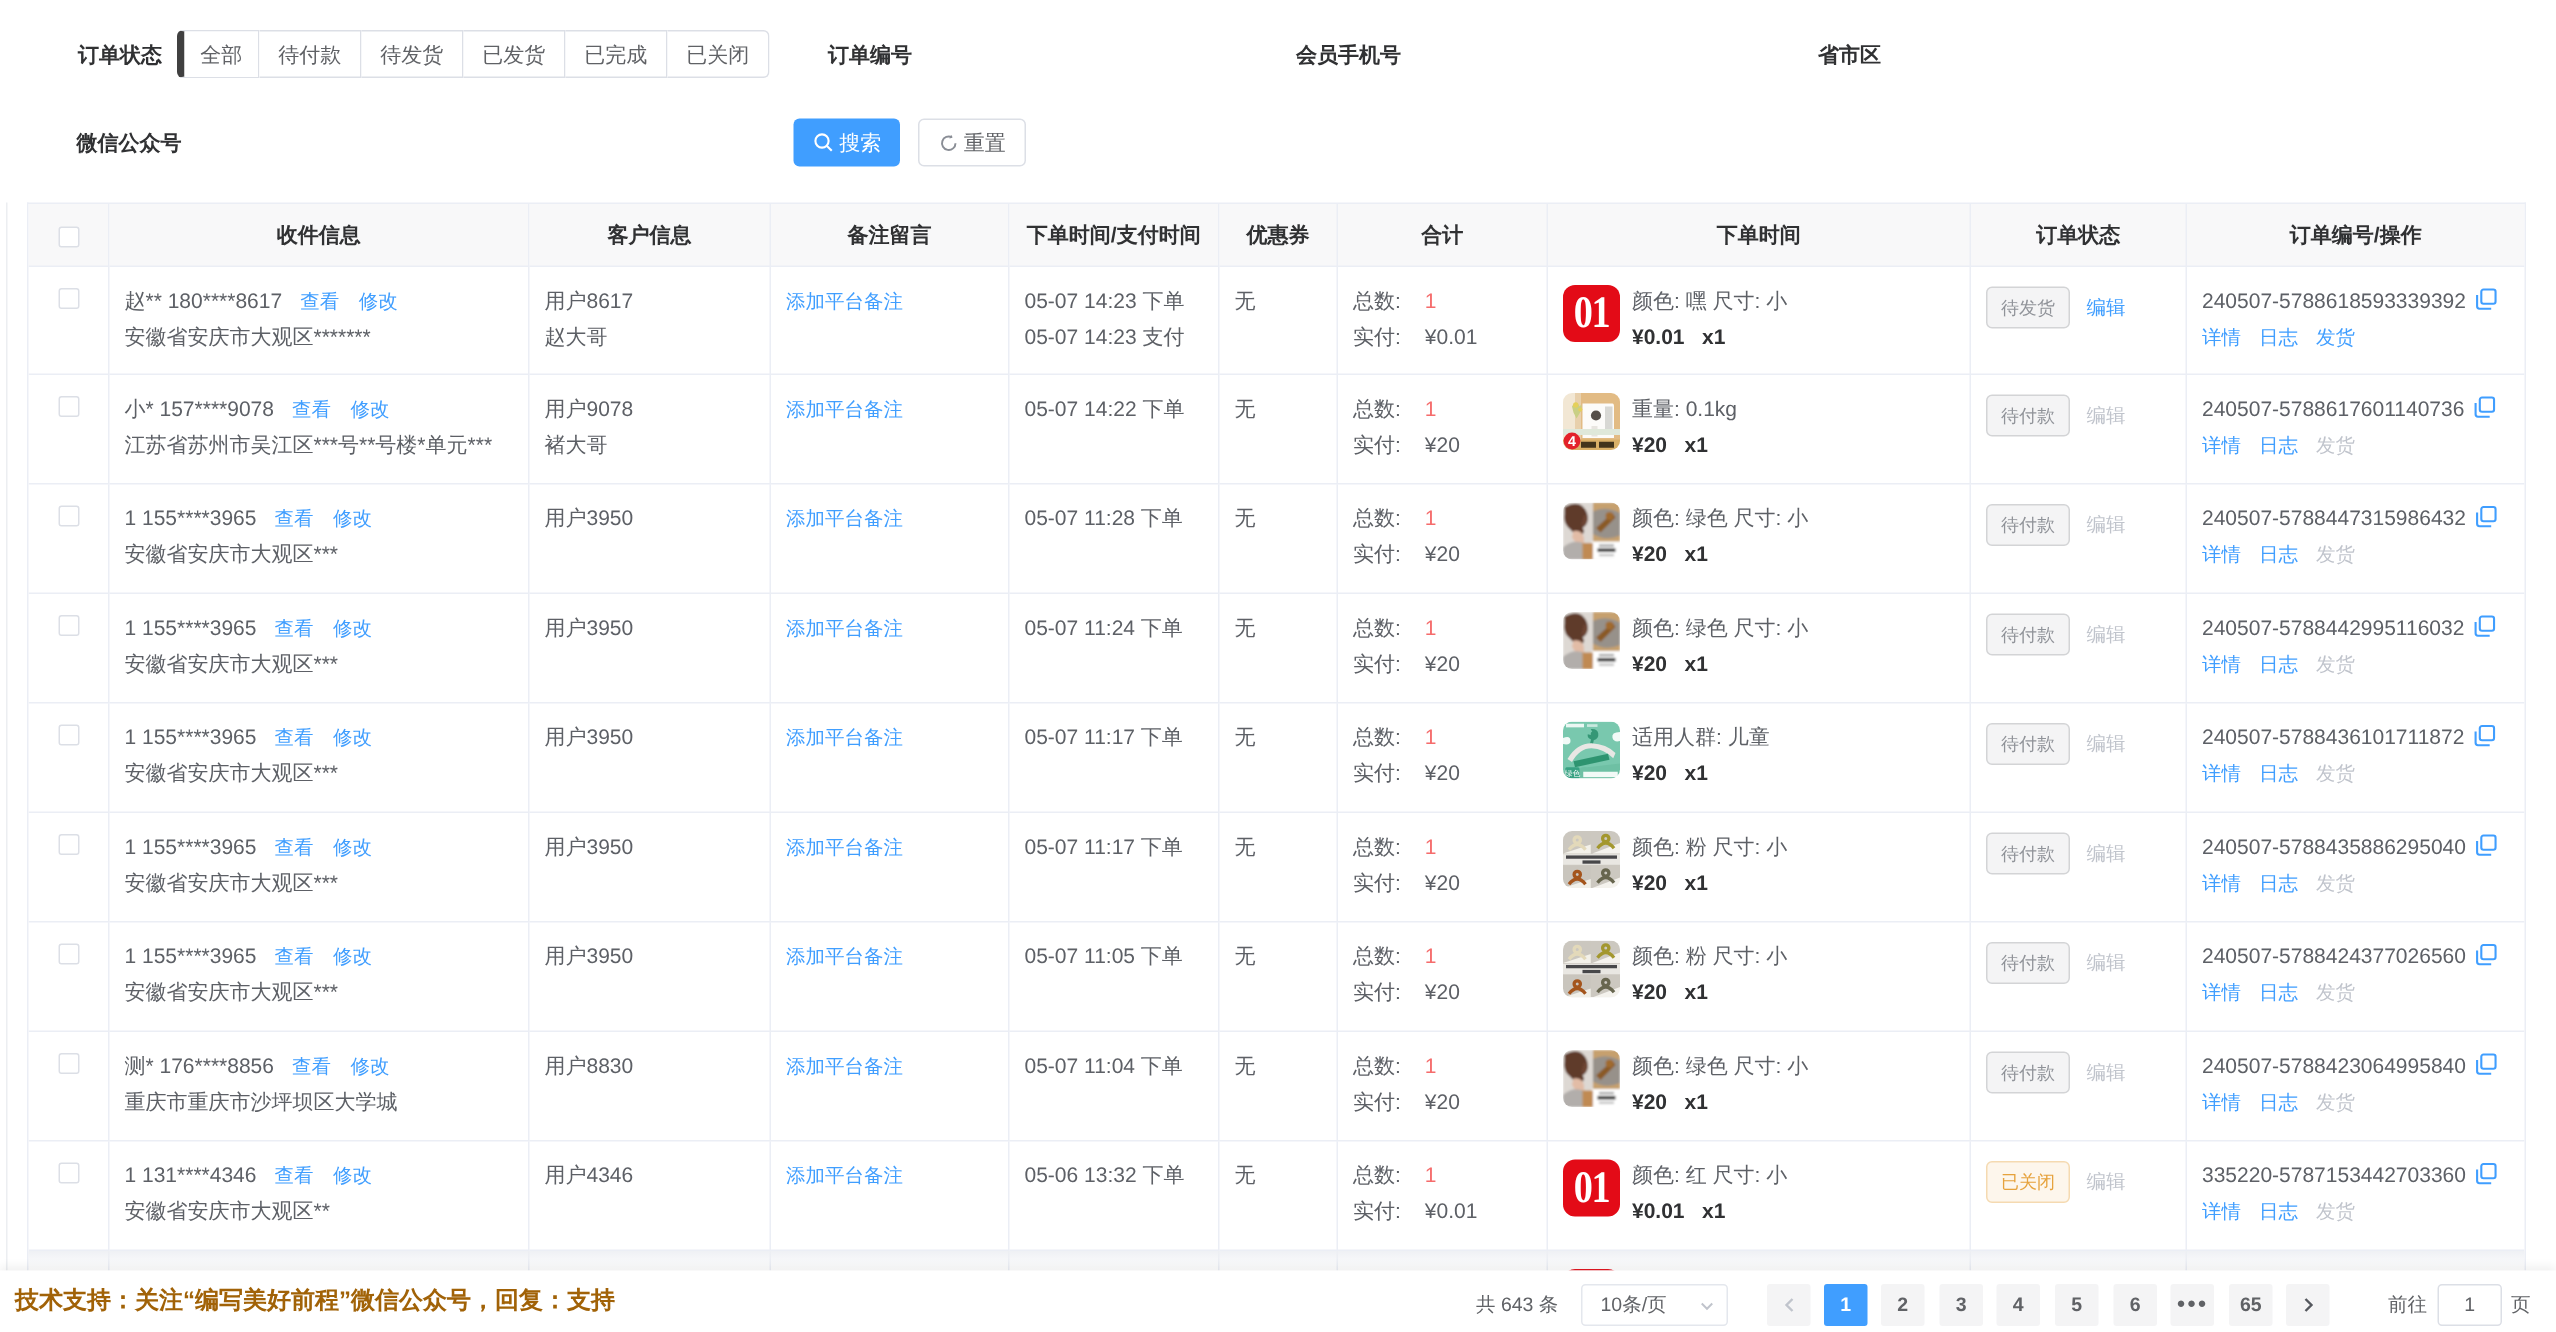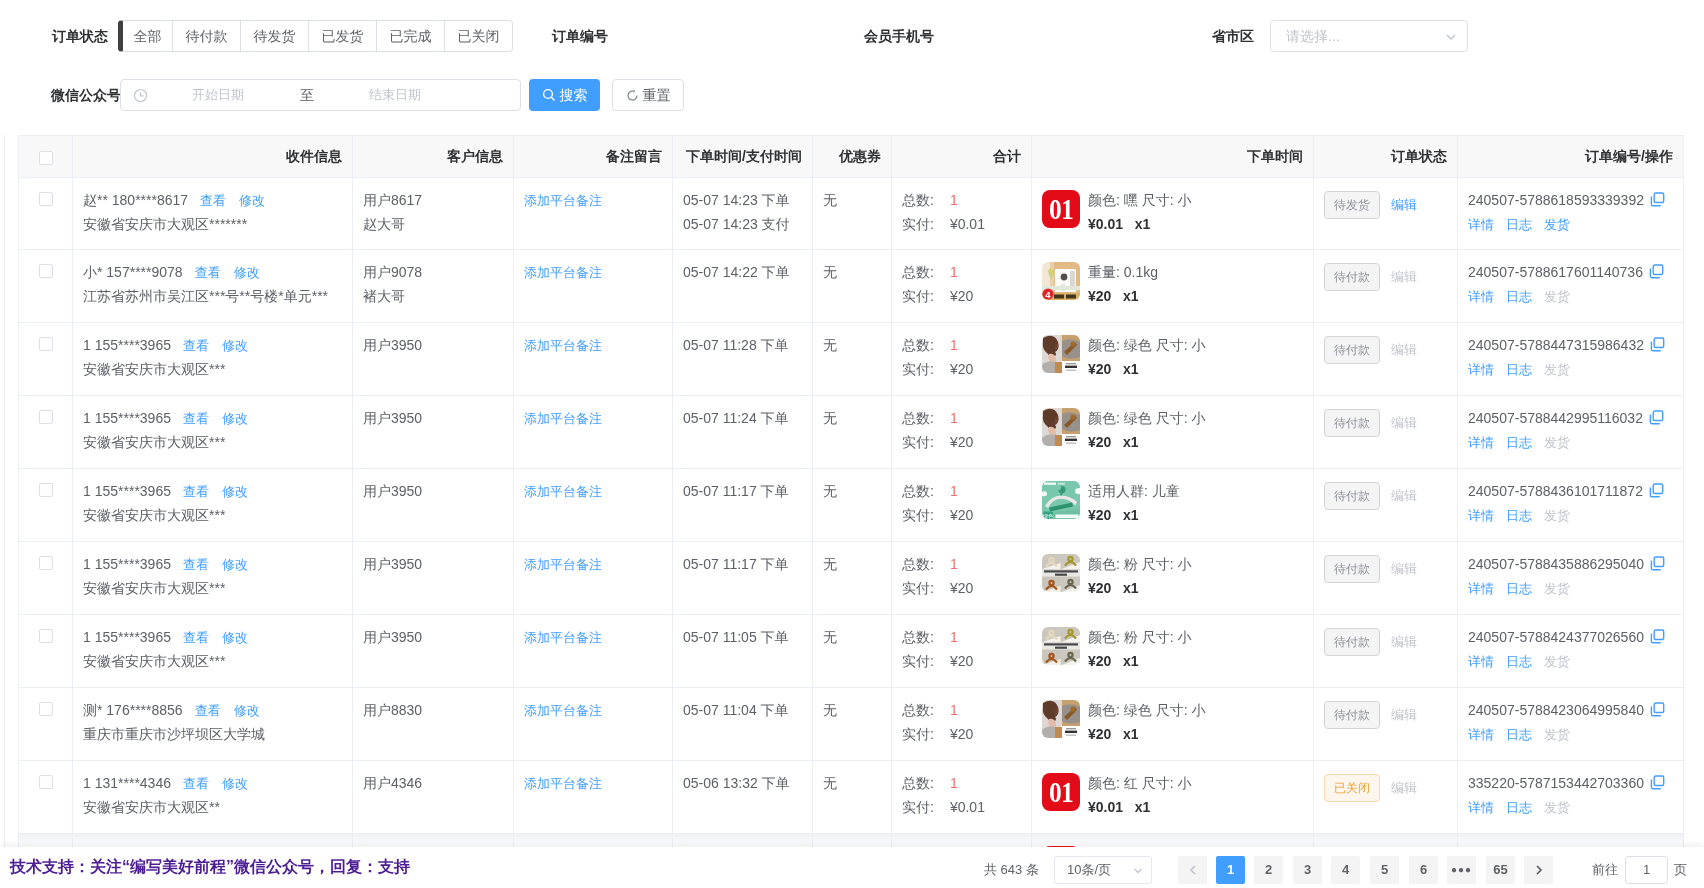--- a/index.html
+++ b/index.html
@@ -11,77 +11,63 @@
 .inp{position:absolute;height:32px;border:1px solid #dcdfe6;border-radius:4px;background:#fff;color:#c0c4cc;font-size:14px;line-height:30px;padding-left:15px}
 .btn-group{position:absolute;left:118px;top:20px;height:32px;display:flex}
 .btn-group .b{height:32px;line-height:30px;width:68px;text-align:center;border:1px solid #dcdfe6;border-left:none;background:#fff;color:#606266;font-size:14px;white-space:nowrap}
 .btn-group .b.w1{width:55px}
 .btn-group .b:first-child{border-left:5px solid #404040;border-radius:4px 0 0 4px}
 .btn-group .b:last-child{border-radius:0 4px 4px 0}
 .red{color:#f56c6c}
 
 #tblwrap{position:absolute;left:18px;top:135px;width:1666px;height:712px;overflow:hidden;border:1px solid #ebeef5;border-bottom:none}
 table{border-collapse:separate;border-spacing:0;table-layout:fixed;width:1664px;font-size:14px;color:#5d6066}
-th{background:#f8f8f9;color:#303133;font-weight:bold;text-align:right;height:42px;padding:0 10px;border-right:1px solid #ebeef5;border-bottom:1px solid #ebeef5;vertical-align:middle}
+th{background:#f8f8f9;color:#303133;font-weight:bold;text-align:center;height:42px;padding:0 10px;border-right:1px solid #ebeef5;border-bottom:1px solid #ebeef5;vertical-align:middle}
 th:last-child{border-right:none}
 td{height:73px;padding:11px 10px 0 10px;border-right:1px solid #ebeef5;border-bottom:1px solid #ebeef5;vertical-align:top;line-height:23.5px}
 td:last-child{border-right:none}
 tr.r1 td{height:72px}
 .cb{display:inline-block;width:14px;height:14px;border:1px solid #dcdfe6;border-radius:2px;background:#fff;vertical-align:middle}
 .cbc{text-align:center;padding-left:0;padding-right:0}
 .lk{font-size:13px;color:#409eff}
 .lkg{font-size:13px;color:#c0c4cc}
 .opnum{color:#5d6066;letter-spacing:0}
 .goods{display:flex}
 .gimg{flex:0 0 38px;width:38px;height:38px;border-radius:6px;margin-right:8px;margin-top:1px;overflow:hidden;position:relative}
 .gtxt .l2{font-weight:bold;color:#303133}
 .sbtn{display:inline-block;width:56px;height:28px;line-height:26px;text-align:center;font-size:12px;border-radius:4px;vertical-align:middle;margin-top:1px}
 .sbtn.info{background:#f4f4f5;border:1px solid #d3d4d6;color:#909399}
 .sbtn.warn{background:#fdf6ec;border:1px solid #f5dab1;color:#e6a23c}
 .edit{font-size:13px;margin-left:11px;vertical-align:middle}
 .red01{background:#e30b17;display:flex;align-items:center;justify-content:center;font-family:"Liberation Serif",serif;font-weight:bold;color:#fff;font-size:30px;border-radius:8px}
 .red01 span{transform:scaleX(.85);letter-spacing:-1px}
 
 #footer{position:absolute;left:0;top:847px;width:1704px;height:41px;background:#fff;box-shadow:0 -3px 6px rgba(0,0,0,.06)}
-#footer .tech{position:absolute;left:10px;top:10px;font-weight:bold;color:#4c1d95;font-size:16px}
+#footer .tech{position:absolute;left:10px;top:10px;font-weight:bold;color:#a16207;font-size:16px}
 .pgbtn{position:absolute;top:9px;width:29px;height:28px;background:#f4f4f5;border-radius:2px;text-align:center;line-height:28px;font-size:13px;color:#606266;font-weight:bold}
 .pgbtn.on{background:#409eff;color:#fff}
 </style>
 </head>
 <body>
 <div id="page">
 
   <div class="lbl" style="left:52px;top:20px">订单状态</div>
   <div class="btn-group">
     <div class="b w1">全部</div>
       <div class="b">待付款</div>
       <div class="b">待发货</div>
       <div class="b">已发货</div>
       <div class="b">已完成</div>
       <div class="b">已关闭</div>
   </div>
   <div class="lbl" style="left:552px;top:20px">订单编号</div>
   <div class="lbl" style="left:864px;top:20px">会员手机号</div>
   <div class="lbl" style="left:1212px;top:20px">省市区</div>
-  <div class="inp" style="left:1270px;top:20px;width:198px">请选择...
-    <svg class="abs" style="right:10px;top:10px" width="12" height="12" viewBox="0 0 12 12">
-        <path d="M2 4 L6 8 L10 4" stroke="#c0c4cc" stroke-width="1.4" fill="none"></path>
-      </svg>
-  </div>
 
   <div class="lbl" style="left:51px;top:79px">微信公众号</div>
-  <div class="inp" style="left:120px;top:79px;width:401px;padding-left:0">
-    <svg class="abs" style="left:12px;top:8px" width="15" height="15" viewBox="0 0 15 15">
-        <circle cx="7.5" cy="7.5" r="6" stroke="#c0c4cc" stroke-width="1.2" fill="none"></circle>
-        <path d="M7.5 4.2 V7.8 H10.3" stroke="#c0c4cc" stroke-width="1.2" fill="none"></path>
-      </svg>
-    <span class="abs" style="left:32px;width:130px;text-align:center;font-size:13px">开始日期</span>
-    <span class="abs" style="left:156px;width:60px;text-align:center;color:#606266">至</span>
-    <span class="abs" style="left:209px;width:130px;text-align:center;font-size:13px">结束日期</span>
-  </div>
   <div class="abs" style="left:529px;top:79px;width:71px;height:32px;background:#409eff;border-radius:4px;color:#fff;text-align:center;line-height:32px;font-size:14px">
     <svg style="vertical-align:-2px;margin-right:4px" width="14" height="14" viewBox="0 0 14 14">
         <circle cx="6" cy="6" r="4.4" stroke="#fff" stroke-width="1.4" fill="none"></circle>
         <path d="M9.3 9.3 L12.5 12.5" stroke="#fff" stroke-width="1.4"></path>
       </svg>搜索
   </div>
   <div class="abs" style="left:612px;top:79px;width:72px;height:32px;background:#fff;border:1px solid #dcdfe6;border-radius:4px;color:#606266;text-align:center;line-height:30px;font-size:14px">
     <svg style="vertical-align:-2px;margin-right:4px" width="13" height="13" viewBox="0 0 13 13">
         <path d="M11 6.5 A4.5 4.5 0 1 1 8.6 2.5" stroke="#8a8e96" stroke-width="1.3" fill="none"></path>
         <path d="M8.2 0.8 L9 2.8 L6.9 3.4 Z" fill="#8a8e96"></path>

